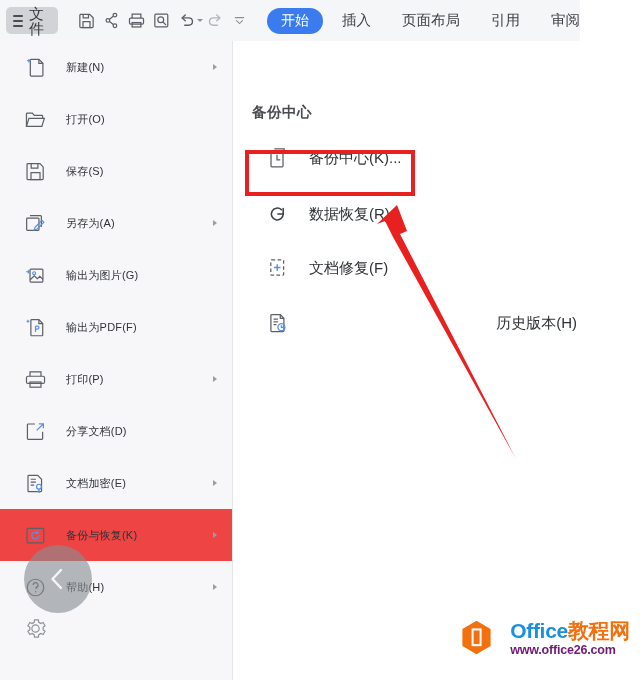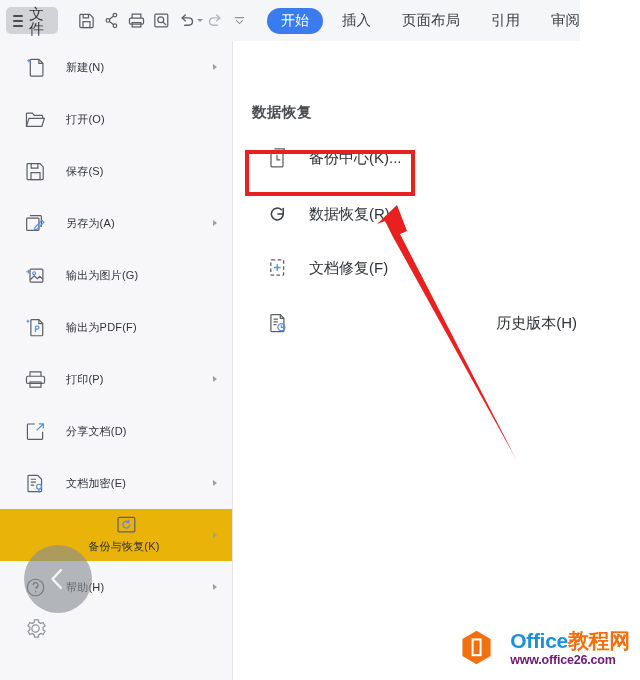--- a/index.html
+++ b/index.html
@@ -59,21 +59,21 @@
     border-right:1px solid #e6e7ea;
     box-sizing:border-box;
     overflow:hidden;
   }
   .srow{
     position:relative;
     height:52px;
     display:flex;align-items:center;
     cursor:pointer;
   }
-  .srow.sel{background:#eab308;flex-direction:column;}
+  .srow.sel{background:#ef4444;}
   .sicon{
     width:30px;height:30px;margin-left:20px;
     display:flex;align-items:center;justify-content:center;
     flex:0 0 auto;
   }
   .slabel{
     margin-left:16px;font-size:11px;color:#2f3237;
     letter-spacing:.2px;white-space:nowrap;
   }
   .sarrow{
@@ -114,21 +114,21 @@
   
   #hl-box{
     position:absolute;left:245px;top:150px;width:170px;height:46px;
     border:4px solid #e8201f;box-sizing:border-box;
     z-index:8;pointer-events:none;
   }
   #arrow{position:absolute;left:0;top:0;width:640px;height:680px;z-index:9;pointer-events:none;}
 
   
   #wm{
-    position:absolute;right:10px;bottom:14px;
+    position:absolute;right:10px;bottom:24px;
     display:flex;align-items:center;gap:18px;z-index:10;
   }
   #wm-text{display:flex;flex-direction:column;line-height:1;}
   #wm-main{font-size:21px;font-weight:bold;color:#1a8fe0;letter-spacing:-.3px;}
   #wm-main .cn{color:#f2700d;}
   #wm-sub{font-size:12.5px;font-weight:bold;color:#701a75;margin-top:3px;letter-spacing:-.2px;}
 </style>
 </head>
 <body>
 
@@ -349,21 +349,21 @@
 
   <div id="collapse-btn">
     <svg width="28" height="28" viewBox="0 0 28 28" fill="none" stroke="#f4f5f6" stroke-width="2.4" stroke-linecap="round" stroke-linejoin="round">
       <path d="M17 5L8.5 14L17 23"></path>
     </svg>
   </div>
 </div>
 
 <div id="panel">
 
-  <div id="panel-title">数据恢复</div>
+  <div id="panel-title">备份中心</div>
 
   <div class="prow" style="top:94px;">
     <span class="picon">
       <svg width="26" height="26" viewBox="0 0 26 26" fill="none" stroke="#5b5f66" stroke-width="1.25">
         <path d="M9.4 3.9h9.8v2.4"></path>
         <path d="M6.8 6.3h10.4a.8.8 0 0 1 .8.8v14a.8.8 0 0 1-.8.8H6.8a.8.8 0 0 1-.8-.8v-14a.8.8 0 0 1 .8-.8z"></path>
         <path d="M12 9.8v5.1h3.3"></path>
       </svg>
     </span>
     <span class="plabel">备份中心(K)...</span>

